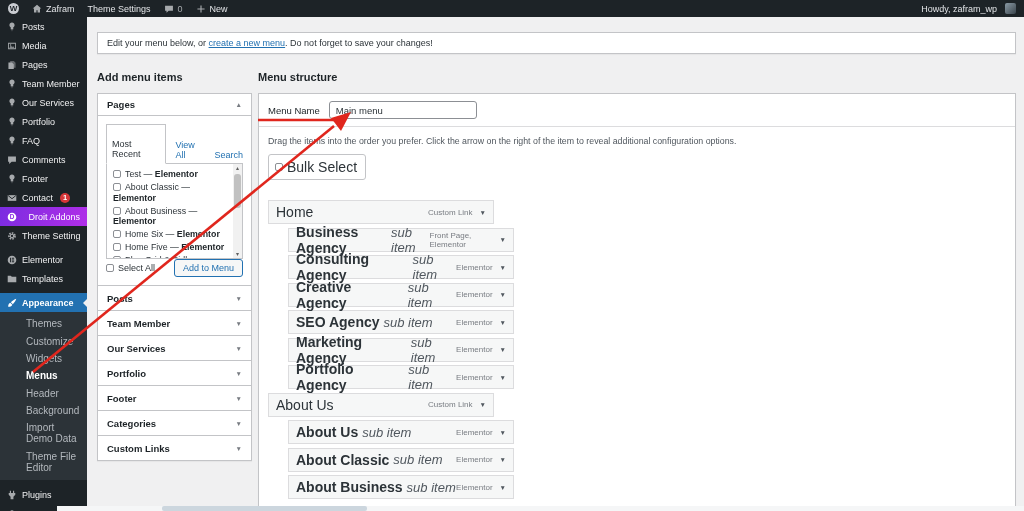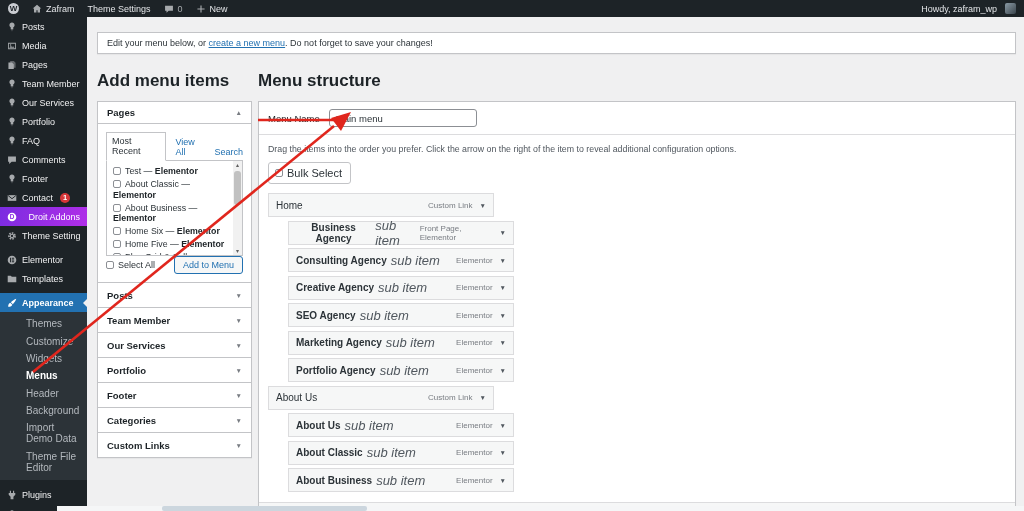--- a/index.html
+++ b/index.html
@@ -40,33 +40,33 @@
   #sb-sub { background:#2c3338; padding:3px 0 4px; }
   .sb-subitem { padding:3.2px 8px 3.2px 26px; color:#b4b9be; font-size:10px; cursor:pointer; }
   .sb-subitem.current { color:#fff; font-weight:bold; }
 
   
   #content { position:absolute; left:87px; top:17px; right:0; bottom:0; }
   .notice { position:absolute; left:10px; right:8px; top:15px; height:22px; background:#fff;
             border:1px solid #c3c4c7; box-shadow:0 1px 1px rgba(0,0,0,.04); font-size:9px;
             display:flex; align-items:center; padding:0 9px; color:#2c3338; }
   .notice a { color:#2271b1; text-decoration:underline; cursor:pointer; }
-  .colhead { font-size:17px; font-weight:bold; color:#1d2327; margin-bottom:10px; }
+  .colhead { font-size:11px; font-weight:bold; color:#1d2327; margin-bottom:10px; }
   #left-col  { position:absolute; left:10px;  top:54px; width:155px; }
   #right-col { position:absolute; left:171px; top:54px; width:758px; }
   .card { background:#fff; border:1px solid #c3c4c7; box-shadow:0 1px 1px rgba(0,0,0,.04); }
 
   
   .pages-head { display:flex; align-items:center; justify-content:space-between; padding:5px 9px;
                 font-size:9.5px; font-weight:bold; color:#1d2327; border-bottom:1px solid #c3c4c7; cursor:pointer; }
   .caret { font-size:6.5px; color:#787c82; cursor:pointer; }
   .pages-body { padding:8px; }
   .tabs { display:flex; align-items:flex-end; gap:9px; font-size:9px; margin-bottom:-1px; position:relative; z-index:1; }
   .tab { color:#2271b1; padding:3px 0 4px; cursor:pointer; }
-  .tab.active { color:#2c3338; background:#fff; border:1px solid #c3c4c7; border-bottom:1px solid #fff; padding:3px 5px 4px; }
+  .tab.active { color:#2c3338; background:#fff; border:1px solid #c3c4c7; border-bottom:1px solid #fff; padding:14px 5px 4px; }
   .listbox { border:1px solid #c3c4c7; height:96px; position:relative; padding:5px 12px 5px 6px;
              font-size:8.8px; color:#2c3338; overflow:hidden; background:#fff; }
   .pg-item { margin-bottom:2.5px; line-height:10.5px; cursor:pointer; }
   .cb { width:8px; height:8px; border:1px solid #8c8f94; border-radius:2px; background:#fff;
         display:inline-block; vertical-align:-1px; margin-right:4px; cursor:pointer; }
   .pg-item b { color:#1d2327; }
   .vscroll { position:absolute; right:0; top:0; bottom:0; width:9px; background:#f1f1f1;
              display:flex; flex-direction:column; align-items:center; font-size:6px; color:#606060; }
   .vthumb { width:7px; height:34px; background:#c1c1c1; border-radius:3px; margin-top:2px; cursor:pointer; }
   .vscroll .sarrow { cursor:pointer; line-height:8px; }
@@ -79,25 +79,25 @@
              padding:6.5px 9px; font-size:9.5px; font-weight:bold; color:#1d2327; cursor:pointer; }
 
   
   .mn-head { display:flex; align-items:center; gap:9px; padding:7px 9px; border-bottom:1px solid #dcdcde; }
   .mn-head label { font-size:9.5px; color:#1d2327; }
   .mn-head input { width:148px; height:18px; border:1px solid #8c8f94; border-radius:3px;
                    font-size:9.5px; padding:0 6px; color:#2c3338; font-family:"Liberation Sans",sans-serif; }
   .mn-body { padding:9px 9px 6px; }
   .hint { font-size:8.8px; color:#50575e; margin-bottom:8px; }
   .bulk { display:inline-flex; align-items:center; border:1px solid #c3c4c7; border-radius:3px;
-          background:#fff; padding:4px 8px 4px 6px; font-size:11px; margin-bottom:9px; cursor:pointer; }
+          background:#fff; padding:4px 8px 4px 6px; font-size:14px; margin-bottom:20px; cursor:pointer; }
   .mi { width:226px; height:24px; background:#f6f7f7; border:1px solid #dcdcde;
         display:flex; align-items:center; padding:0 7px; margin-bottom:3.5px; cursor:move; }
   .mi.sub { margin-left:20px; }
-  .mi .mi-name { font-size:10px; color:#2c3338;text-align:center; }
+  .mi .mi-name { font-size:14px; color:#2c3338; }
   .mi.sub .mi-name { font-weight:bold; }
   .mi .mi-sub { font-size:13px; font-style:italic; color:#50575e; margin-left:4px; }
   .mi .mi-type { margin-left:auto; font-size:8px; color:#787c82; }
   .mi .caret { margin-left:7px; color:#50575e; }
   .mn-foot { border-top:1px solid #dcdcde; background:#f6f7f7; padding:6px 9px;
              display:flex; align-items:center; justify-content:space-between; }
   .del-link { font-size:9px; color:#b32d2e; text-decoration:underline; cursor:pointer; }
   .btn-primary { background:#2271b1; border:1px solid #2271b1; color:#fff; font-size:9px;
                  border-radius:3px; padding:4.5px 9px; cursor:pointer; }
 

